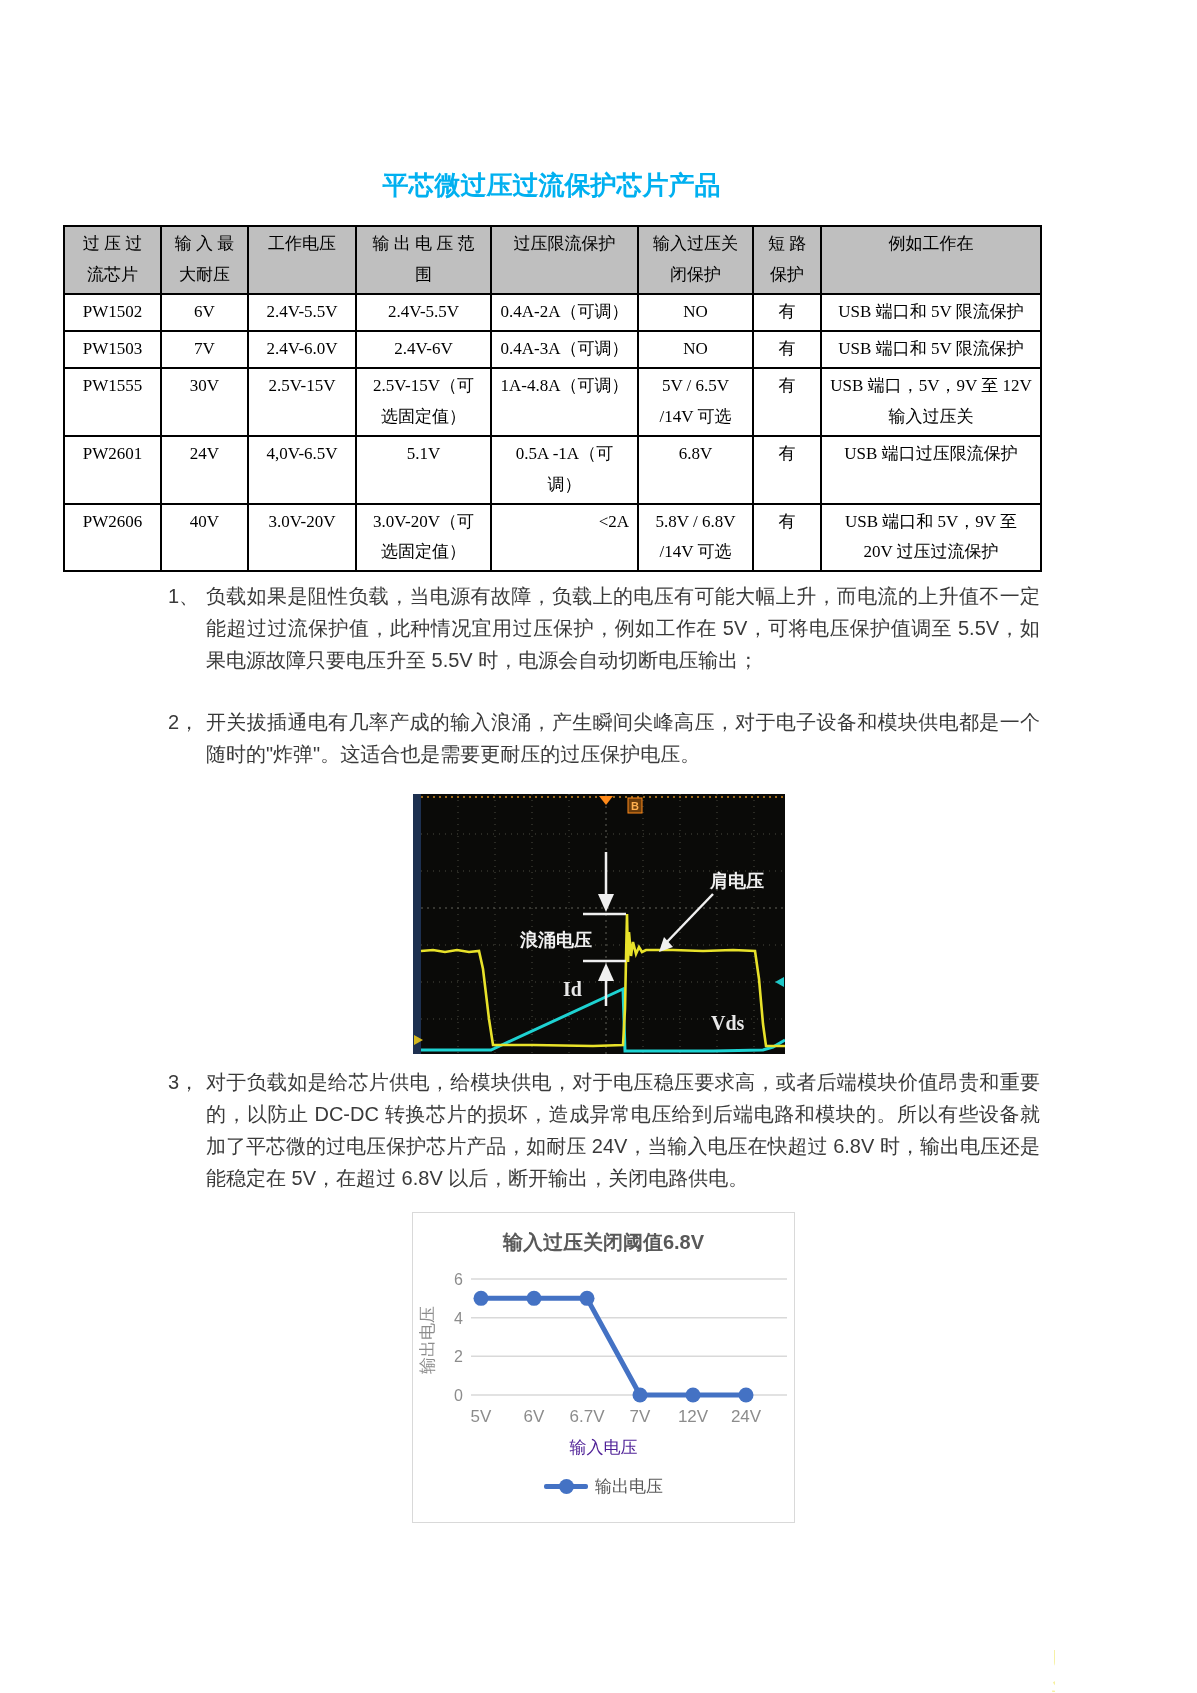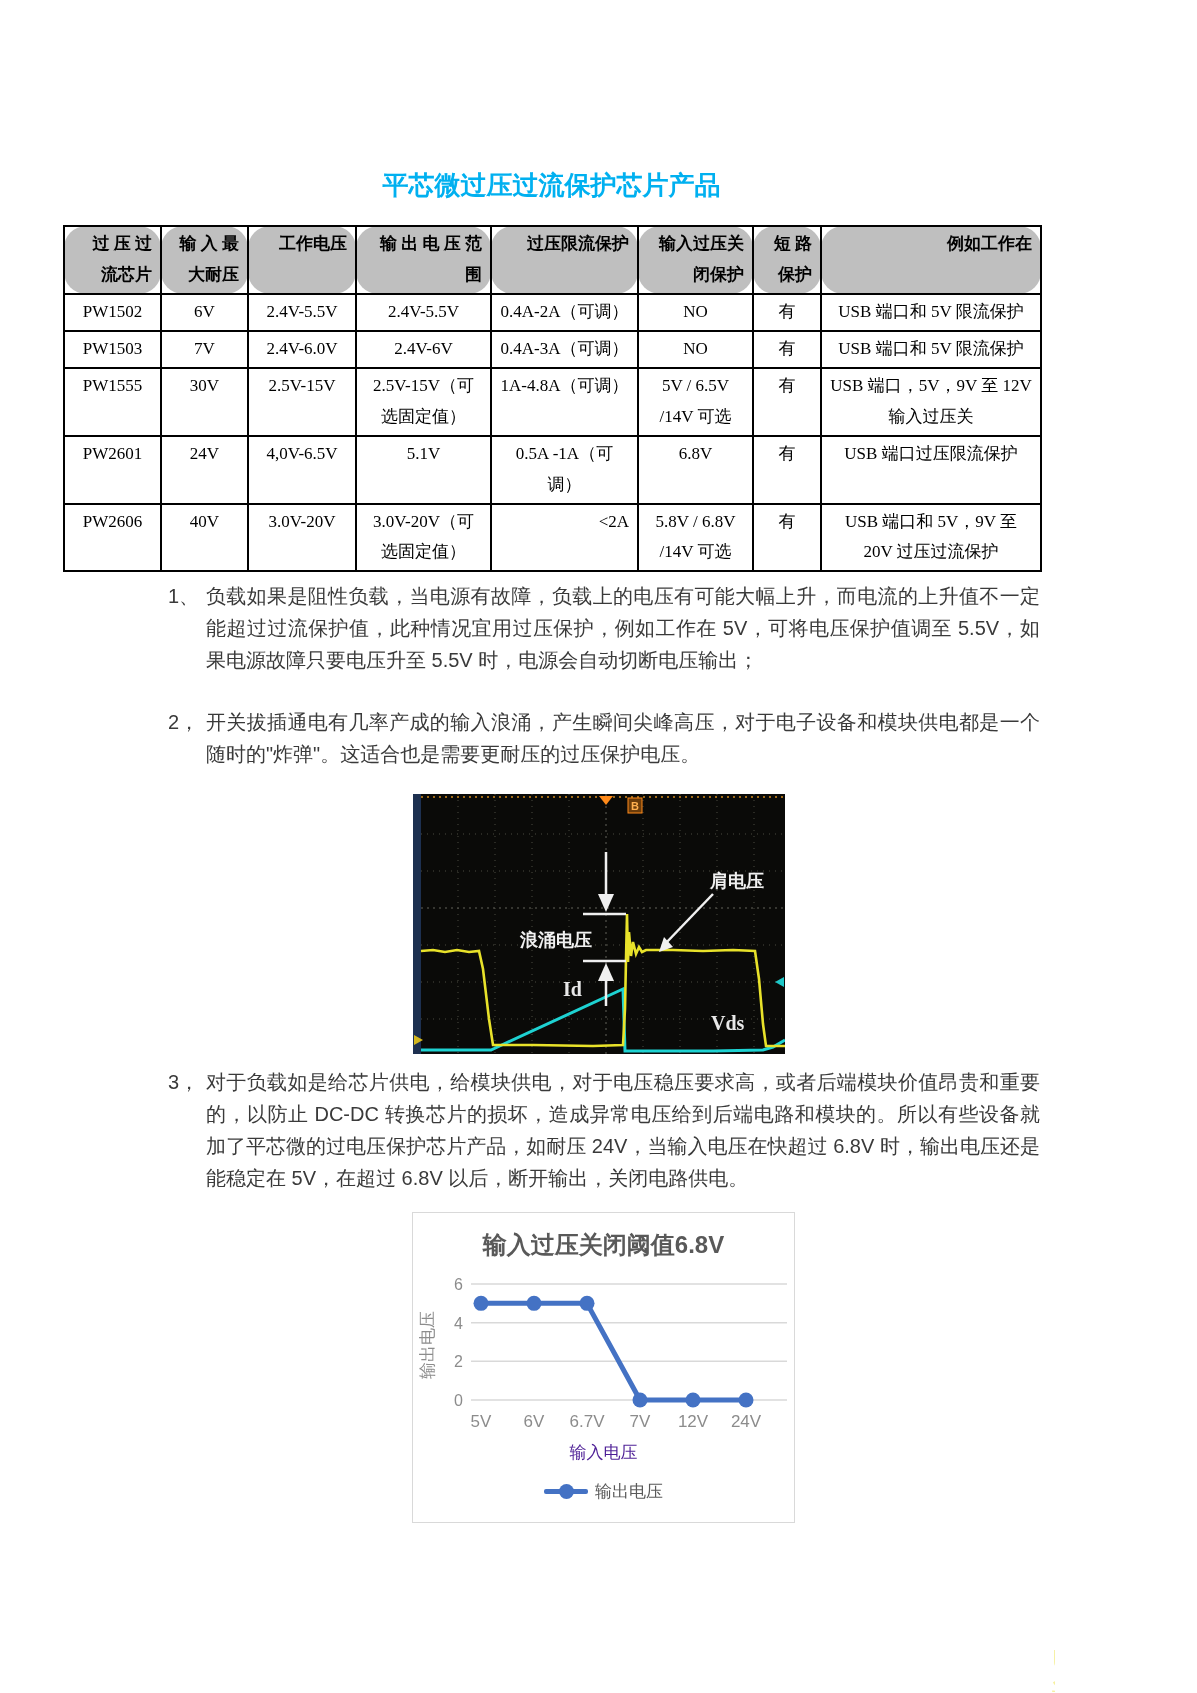--- a/index.html
+++ b/index.html
@@ -3,35 +3,35 @@
 <meta charset="utf-8">
 <style>
   html,body{margin:0;padding:0;background:#ffffff;}
   .page{position:relative;width:1055px;height:1693px;background:#fff;overflow:hidden;
         font-family:"Liberation Sans",sans-serif;color:#3a3a3a;}
   .content{margin-left:63px;width:977px;}
   .doc-title{margin:168px 0 0 0;text-align:center;font-size:26px;font-weight:bold;color:#00B0F0;}
   table.ptable{margin-top:22px;border-collapse:collapse;width:977px;
         font-family:"Liberation Serif",serif;font-size:17px;color:#000;table-layout:fixed;}
   table.ptable th,table.ptable td{border:2px solid #000;padding:2px 8px;vertical-align:top;line-height:1.82;text-align:center;}
-  table.ptable th{background:#BFBFBF;text-align:right;white-space:pre-line;font-weight:bold;border-radius:22px;}
+  table.ptable th{background:#BFBFBF;text-align:center;white-space:pre-line;font-weight:normal;}
   table.ptable td{background:#fff;}
   table.ptable tr td:nth-child(7){text-align:center;}
   table.ptable tr.r-pw2606 td:nth-child(5){text-align:right;}
   .sec-head{margin:36px 0 0 105px;font-size:20px;font-weight:bold;color:#00B0F0;}
   .para{display:flex;margin-left:105px;width:872px;font-size:20px;line-height:32px;color:#3a3a3a;}
   .para .marker{flex:0 0 38px;}
   .para .ptext{flex:1;text-align:justify;}
   .p1{margin-top:8px;}
   .p2{margin-top:30px;}
   .p3{margin-top:12px;}
   .scope{margin:24px 0 0 350px;width:372px;height:260px;line-height:0;}
   .chartbox{margin:18px 0 0 349px;width:383px;height:311px;border:1px solid #d9d9d9;
         box-sizing:border-box;position:relative;background:#fff;}
-  .chart-title{margin-top:16px;text-align:center;font-size:24px;font-weight:bold;color:#595959;}
+  .chart-title{margin-top:16px;text-align:center;font-size:20px;font-weight:bold;color:#595959;}
   .chart-svg-wrap{margin-top:6px;line-height:0;}
   .xlabel{text-align:center;font-size:17px;color:#4c1d95;margin-top:2px;}
   .legend{display:flex;justify-content:center;align-items:center;margin-top:16px;}
   .legend-line{width:44px;height:5px;background:#4472C4;position:relative;margin-right:7px;border-radius:2px;}
   .legend-line::after{content:'';position:absolute;left:15px;top:-5px;width:15px;height:15px;border-radius:50%;background:#4472C4;}
   .legend-label{font-size:17px;color:#595959;}
   .watermark{position:absolute;left:1052px;top:1645px;font-size:27px;color:#f6f0a0;}
 </style>
 </head>
 <body>

